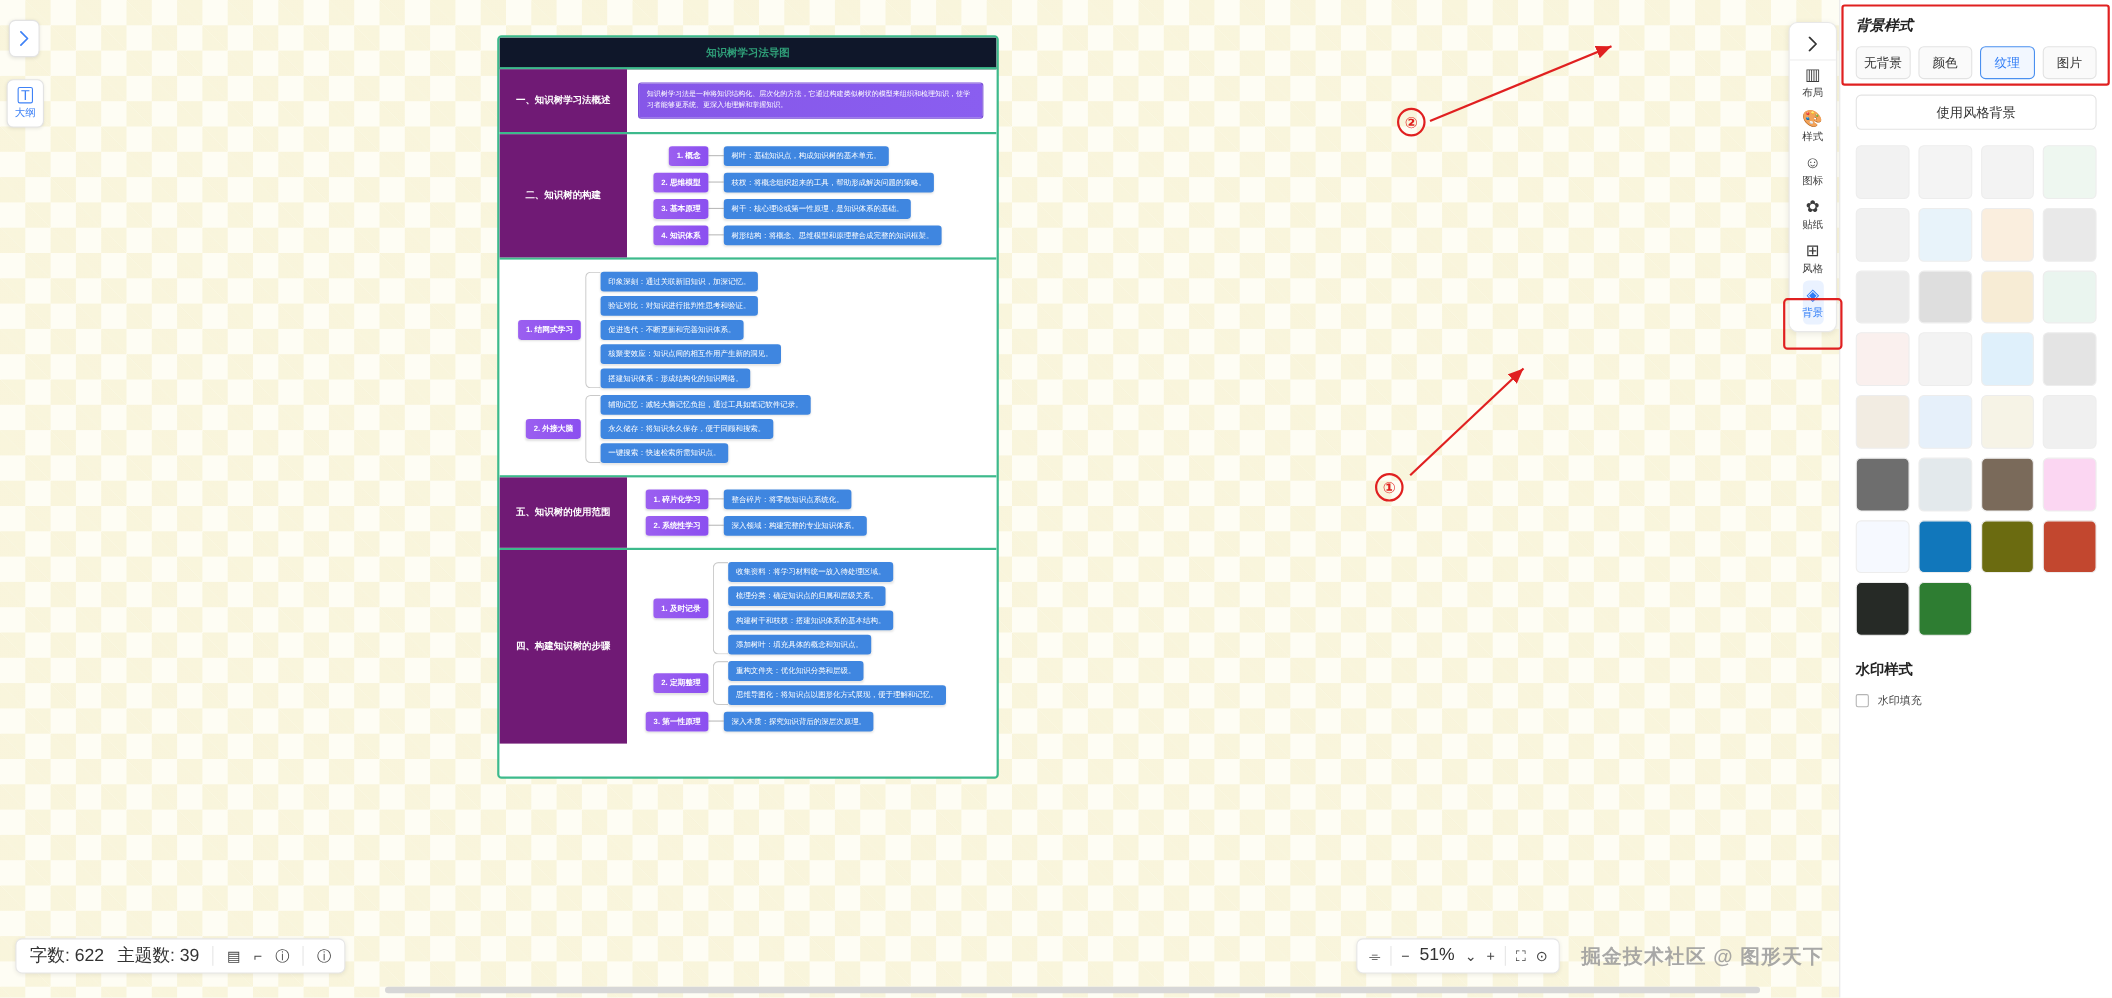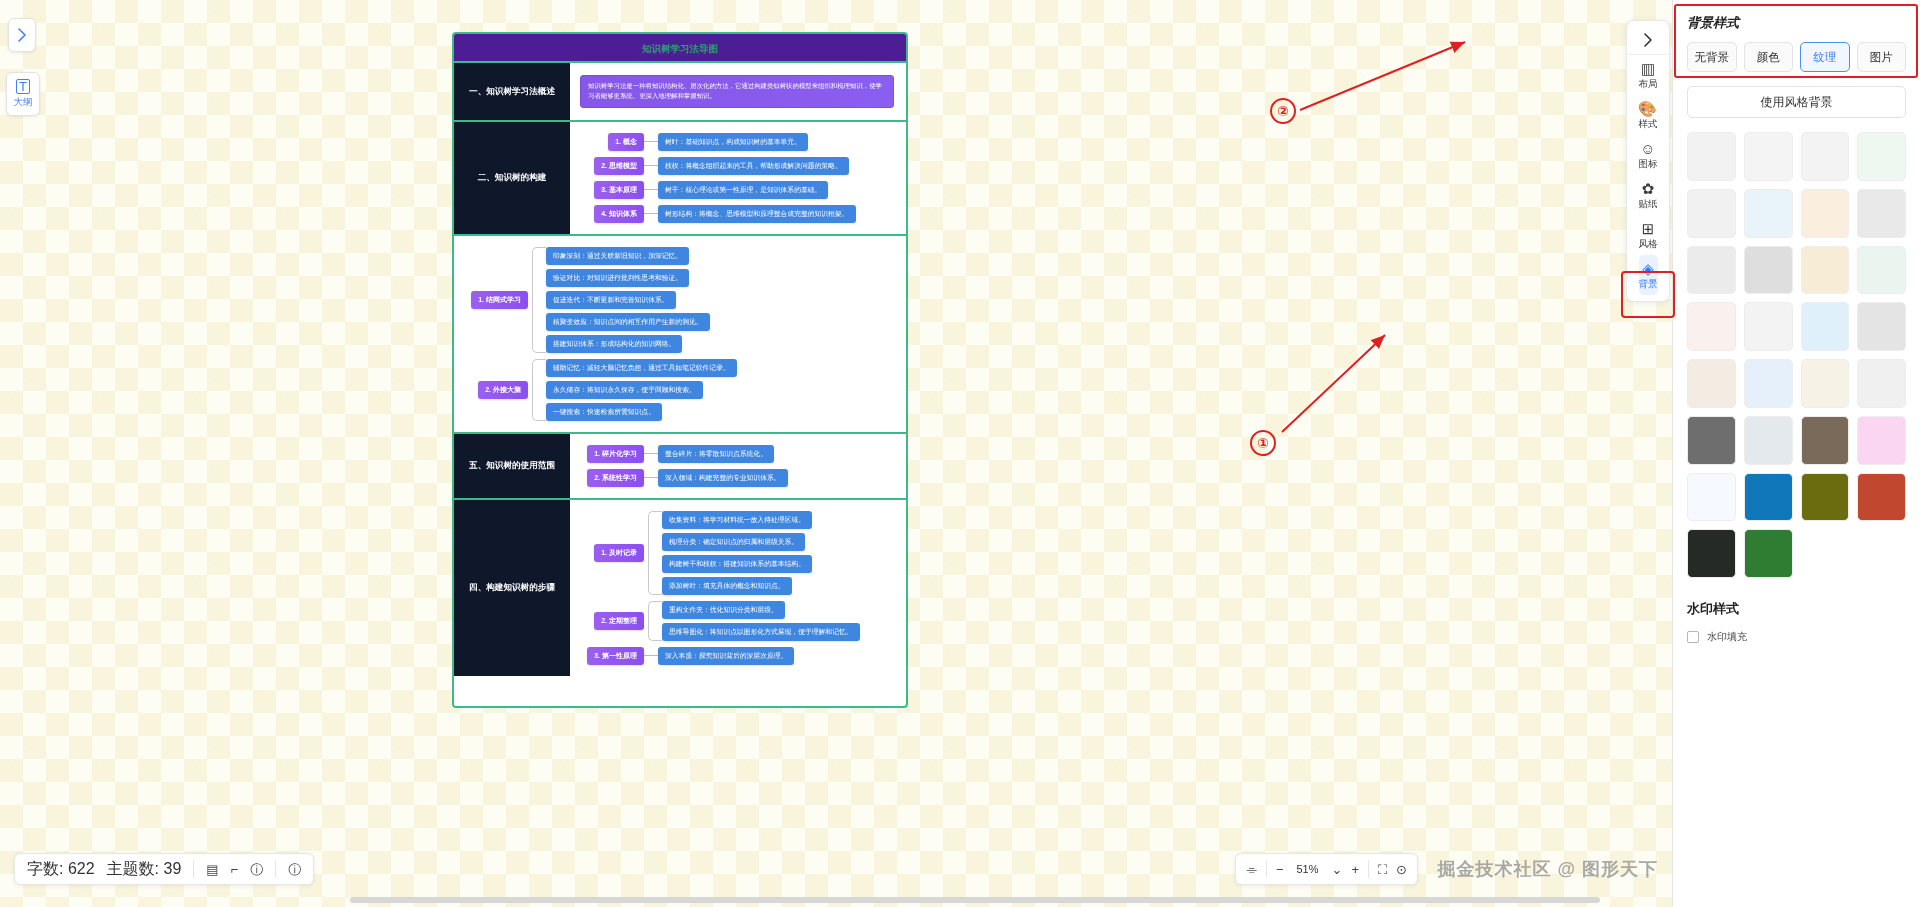--- a/index.html
+++ b/index.html
@@ -50,27 +50,27 @@
     position: absolute; left: 452px; top: 32px;
     width: 456px; height: 676px;
     background: #fff;
     border: 2px solid #3dba8c;
     border-radius: 4px;
     overflow: hidden;
   }
   .mm-title {
     height: 29px; line-height: 29px; text-align: center;
     font-size: 9.5px; font-weight: bold; color: #2f9e78;
-    border-bottom: 2px solid #3dba8c; background: #4c1d95;
+    border-bottom: 2px solid #3dba8c; background: #0f172a;
   }
   .mm-row { display: flex; border-bottom: 2px solid #3dba8c; }
   .mm-row:last-child { border-bottom: none; }
   .mm-cat {
     width: 116px; flex: 0 0 116px;
-    background: #0f172a; color: #fff;
+    background: #701a75; color: #fff;
     display: flex; align-items: center; justify-content: center;
     font-size: 8.6px; font-weight: bold; text-align: center; padding: 4px;
     line-height: 1.4;
   }
   .mm-body { flex: 1 1 auto; padding: 8px 6px 8px 0; display: flex; flex-direction: column; justify-content: center; }
 
   .para-box {
     margin: 4px 6px 4px 10px;
     background: linear-gradient(90deg,#8657e8,#8a5ef0);
     color: #fff; font-size: 6.4px; line-height: 1.6;
@@ -124,21 +124,21 @@
 
   
   #zoom-bar {
     position: absolute; right: 254px; bottom: 22px;
     height: 32px; background: #fff; border: 1px solid #e6e6e6; border-radius: 6px;
     display: flex; align-items: center; padding: 0 10px; gap: 9px;
     box-shadow: 0 1px 4px rgba(0,0,0,.07); z-index: 25;
   }
   #zoom-bar .zb-ico { font-size: 13px; color: #444; cursor: pointer; line-height: 1; }
   #zoom-bar .sep { width: 1px; height: 18px; background: #e6e6e6; }
-  #zoom-bar .zval { font-size: 11px; color: #333; min-width: 30px; text-align: center; }
+  #zoom-bar .zval { font-size: 16px; color: #333; min-width: 30px; text-align: left; }
 
   
   #watermark {
     position: absolute; right: 14px; bottom: 26px;
     font-size: 18px; color: #9a9a9a; opacity: .85; font-weight: bold;
     letter-spacing: 1px; z-index: 24; white-space: nowrap;
   }
 
   
   #h-scroll {

